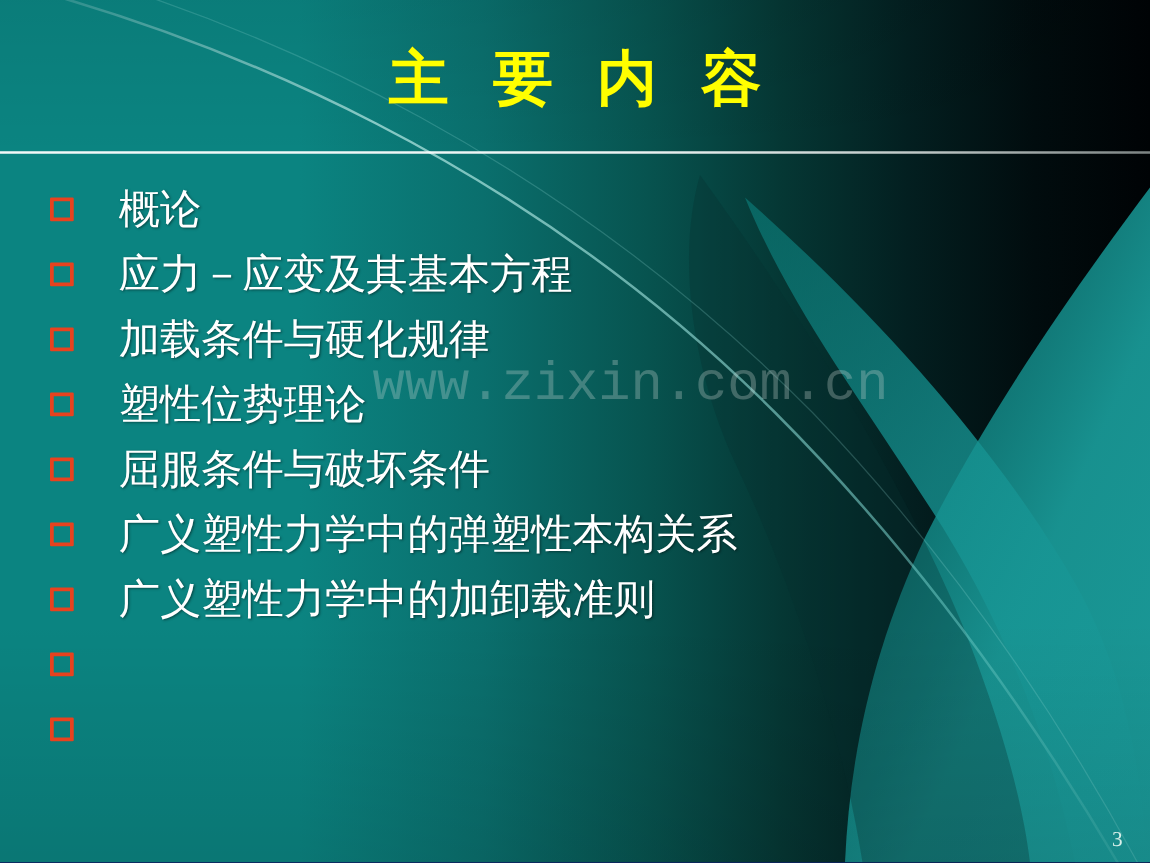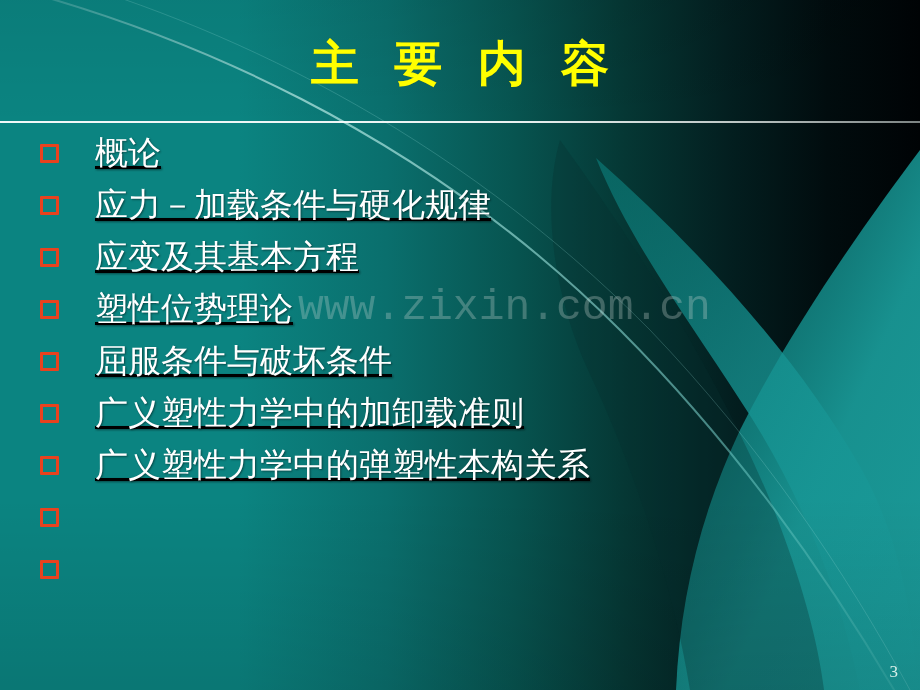--- a/index.html
+++ b/index.html
@@ -86,23 +86,22 @@
     color: rgba(205,215,212,0.30);
     white-space: nowrap;
     pointer-events: none;
     font-family: Liberation Mono, monospace;
   }
 
   
   .list {
     position: absolute;
     left: 40px;
-    top: 127px;
+    top: 141px;
     width: 840px;
-    text-decoration: underline;
   }
   .item {
     display: flex;
     align-items: center;
     height: 52px;
   }
   .marker {
     width: 19px;
     height: 19px;
     min-width: 19px;
@@ -196,50 +195,50 @@
 
   <div class="list">
 
     <div class="item">
       <span class="marker"></span>
       <span class="item-label">概论</span>
     </div>
 
     <div class="item">
       <span class="marker"></span>
-      <span class="item-label">应力－加载条件与硬化规律</span>
-    </div>
-
-    <div class="item">
-      <span class="marker"></span>
-      <span class="item-label">应变及其基本方程</span>
+      <span class="item-label">应力－应变及其基本方程</span>
+    </div>
+
+    <div class="item">
+      <span class="marker"></span>
+      <span class="item-label">加载条件与硬化规律</span>
     </div>
 
     <div class="item">
       <span class="marker"></span>
       <span class="item-label">塑性位势理论</span>
     </div>
 
     <div class="item">
       <span class="marker"></span>
       <span class="item-label">屈服条件与破坏条件</span>
     </div>
 
     <div class="item">
       <span class="marker"></span>
+      <span class="item-label">广义塑性力学中的弹塑性本构关系</span>
+    </div>
+
+    <div class="item">
+      <span class="marker"></span>
       <span class="item-label">广义塑性力学中的加卸载准则</span>
     </div>
 
     <div class="item">
       <span class="marker"></span>
-      <span class="item-label">广义塑性力学中的弹塑性本构关系</span>
-    </div>
-
-    <div class="item">
-      <span class="marker"></span>
     </div>
 
     <div class="item">
       <span class="marker"></span>
     </div>
 
   </div>
 
   <div class="page-num">3</div>
 

